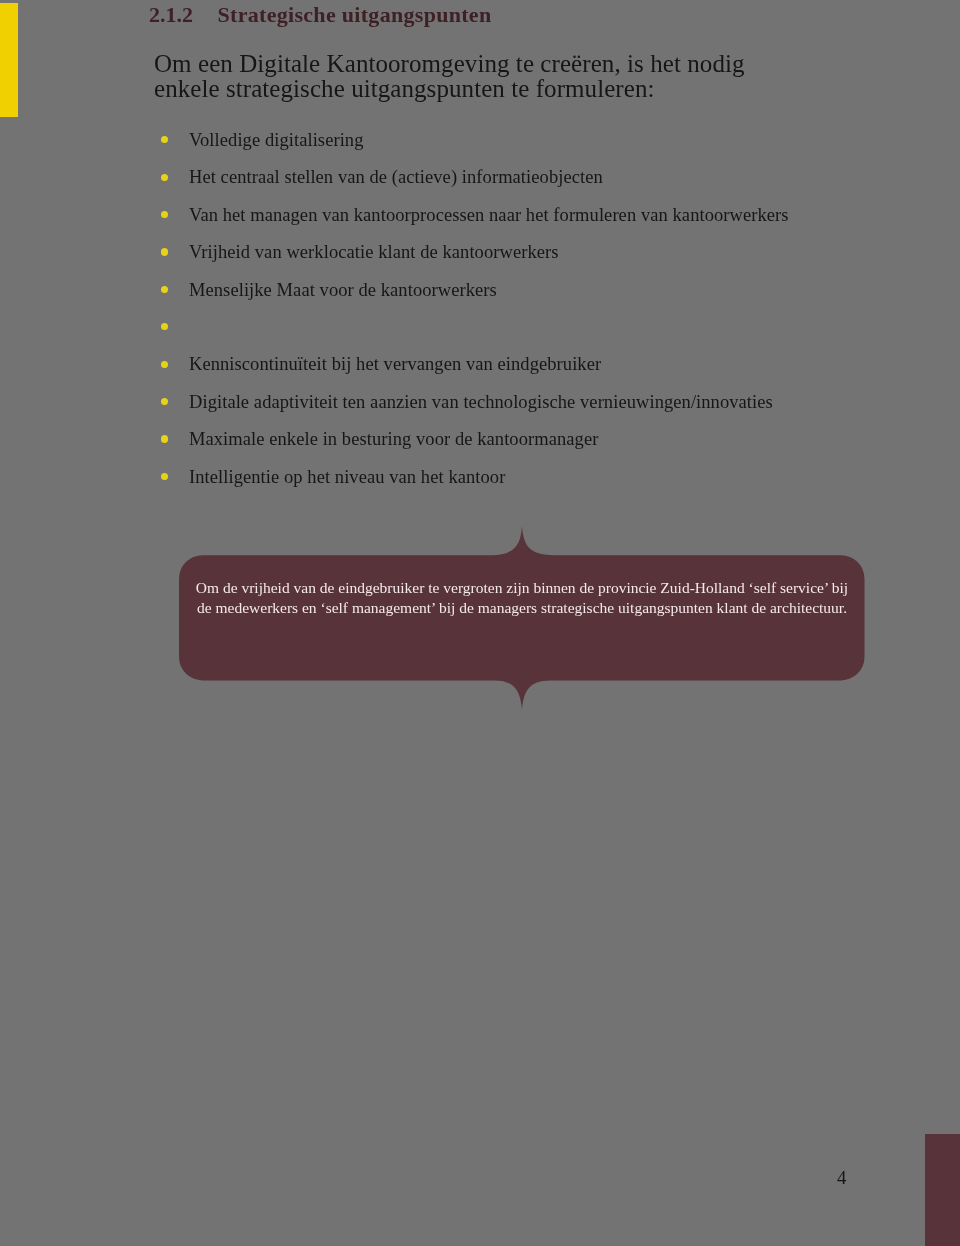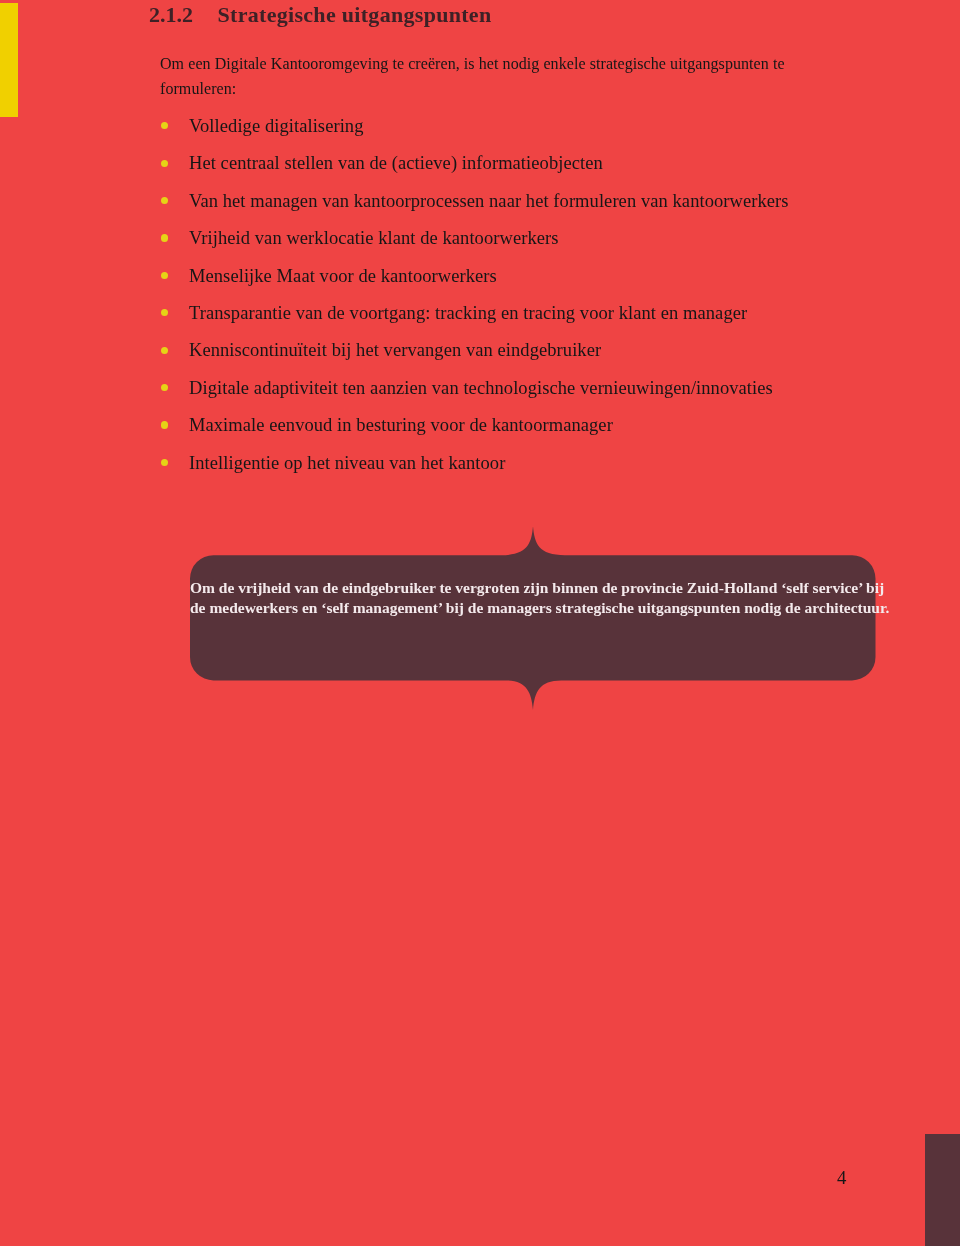--- a/index.html
+++ b/index.html
@@ -1,53 +1,53 @@
 <!DOCTYPE html>
 <html><head>
 <meta charset="utf-8">
 <style>
   html,body{margin:0;padding:0;}
   body{
     width:960px;height:1246px;background:#ffffff;overflow:hidden;position:relative;
     font-family:"Liberation Serif", serif;
     -webkit-font-smoothing:antialiased;
   }
-  .page{position:absolute;left:0;top:0;width:960px;height:1246px;background:#ef4444;}
+  .page{position:absolute;left:0;top:0;width:960px;height:1246px;background:#737373;}
   .heading,.intro,.bullet-text,.quote-line,.page-num{will-change:transform;}
 
   .accent-bar-left{
     position:absolute;left:0;top:3.2px;width:17.6px;height:113.6px;background:#f0d000;
   }
   .accent-bar-right{
     position:absolute;left:925px;top:1134px;width:35px;height:112px;background:#58333a;
   }
 
   .heading{
     position:absolute;left:148.6px;top:2.4px;
     color:#3e2126;font-weight:bold;font-size:22px;white-space:nowrap;
   }
   .heading .num{display:inline-block;width:68.5px;}
   .heading .ttl{letter-spacing:0.30px;}
 
   .intro{
-    position:absolute;left:160px;top:51.5px;width:640px;
-    color:#161616;font-size:16px;line-height:24.5px;letter-spacing:0.07px;
+    position:absolute;left:154px;top:51.5px;width:640px;
+    color:#161616;font-size:25px;line-height:24.5px;letter-spacing:0.07px;
   }
 
-  .bullets{position:absolute;left:160px;top:115px;width:700px;}
+  .bullets{position:absolute;left:160px;top:129px;width:700px;}
   .bullet-row{position:relative;height:37.4px;}
   .bullet-dot{
     position:absolute;left:1.1px;top:7.2px;width:7.2px;height:7.2px;border-radius:50%;
     background:#e6d316;
   }
   .bullet-text{
     position:absolute;left:29.4px;top:0px;color:#161616;font-size:18.5px;letter-spacing:0.07px;line-height:22px;white-space:nowrap;
   }
 
-  .quote-wrap{position:absolute;left:190px;top:526.3px;width:686px;height:184px;font-weight:bold;}
+  .quote-wrap{position:absolute;left:179px;top:526.3px;width:686px;height:184px;}
   .quote-svg{position:absolute;left:0;top:0;display:block;}
   .quote-line{
     position:absolute;left:0;width:686px;text-align:center;color:#f4eaec;
     font-size:15.5px;line-height:20.4px;white-space:nowrap;
   }
   .ql1{top:51.3px;}
   .ql2{top:71.7px;}
   .ql3{top:102.6px;}
 
   .page-num{
@@ -84,43 +84,42 @@
       <div class="bullet-row">
         <span class="bullet-dot"></span>
         <span class="bullet-text">Vrijheid van werklocatie klant de kantoorwerkers</span>
       </div>
       <div class="bullet-row">
         <span class="bullet-dot"></span>
         <span class="bullet-text">Menselijke Maat voor de kantoorwerkers</span>
       </div>
       <div class="bullet-row">
         <span class="bullet-dot"></span>
-        <span class="bullet-text">Transparantie van de voortgang: tracking en tracing voor klant en manager</span>
       </div>
       <div class="bullet-row">
         <span class="bullet-dot"></span>
         <span class="bullet-text">Kenniscontinuïteit bij het vervangen van eindgebruiker</span>
       </div>
       <div class="bullet-row">
         <span class="bullet-dot"></span>
         <span class="bullet-text">Digitale adaptiviteit ten aanzien van technologische vernieuwingen/innovaties</span>
       </div>
       <div class="bullet-row">
         <span class="bullet-dot"></span>
-        <span class="bullet-text">Maximale eenvoud in besturing voor de kantoormanager</span>
+        <span class="bullet-text">Maximale enkele in besturing voor de kantoormanager</span>
       </div>
       <div class="bullet-row">
         <span class="bullet-dot"></span>
         <span class="bullet-text">Intelligentie op het niveau van het kantoor</span>
       </div>
     </div>
 
   <div class="quote-wrap">
     <svg class="quote-svg" width="686" height="184" viewBox="0 0 686 184">
       <path d="M23.5,29.2 H311 C337.5,29.2 341.5,17.5 343.0,0.3 C344.5,17.5 348.5,29.2 375,29.2 H662.0 A23.5,23.5 0 0 1 685.5,52.7 V130.9 A23.5,23.5 0 0 1 662.0,154.4 H371.3 C349.5,154.4 344.5,166 343.0,183.9 C341.5,166 336.5,154.4 315.3,154.4 H23.5 A23.5,23.5 0 0 1 0,130.9 V52.7 A23.5,23.5 0 0 1 23.5,29.2 Z" fill="#58333a"></path>
     </svg>
     <div class="quote-line ql1">Om de vrijheid van de eindgebruiker te vergroten zijn binnen de provincie Zuid-Holland ‘self service’ bij</div>
-    <div class="quote-line ql2">de medewerkers en ‘self management’ bij de managers strategische uitgangspunten nodig de architectuur.</div>
+    <div class="quote-line ql2">de medewerkers en ‘self management’ bij de managers strategische uitgangspunten klant de architectuur.</div>
   </div>
 
   <div class="page-num">4</div>
 
 </div>
 
 </body></html>

